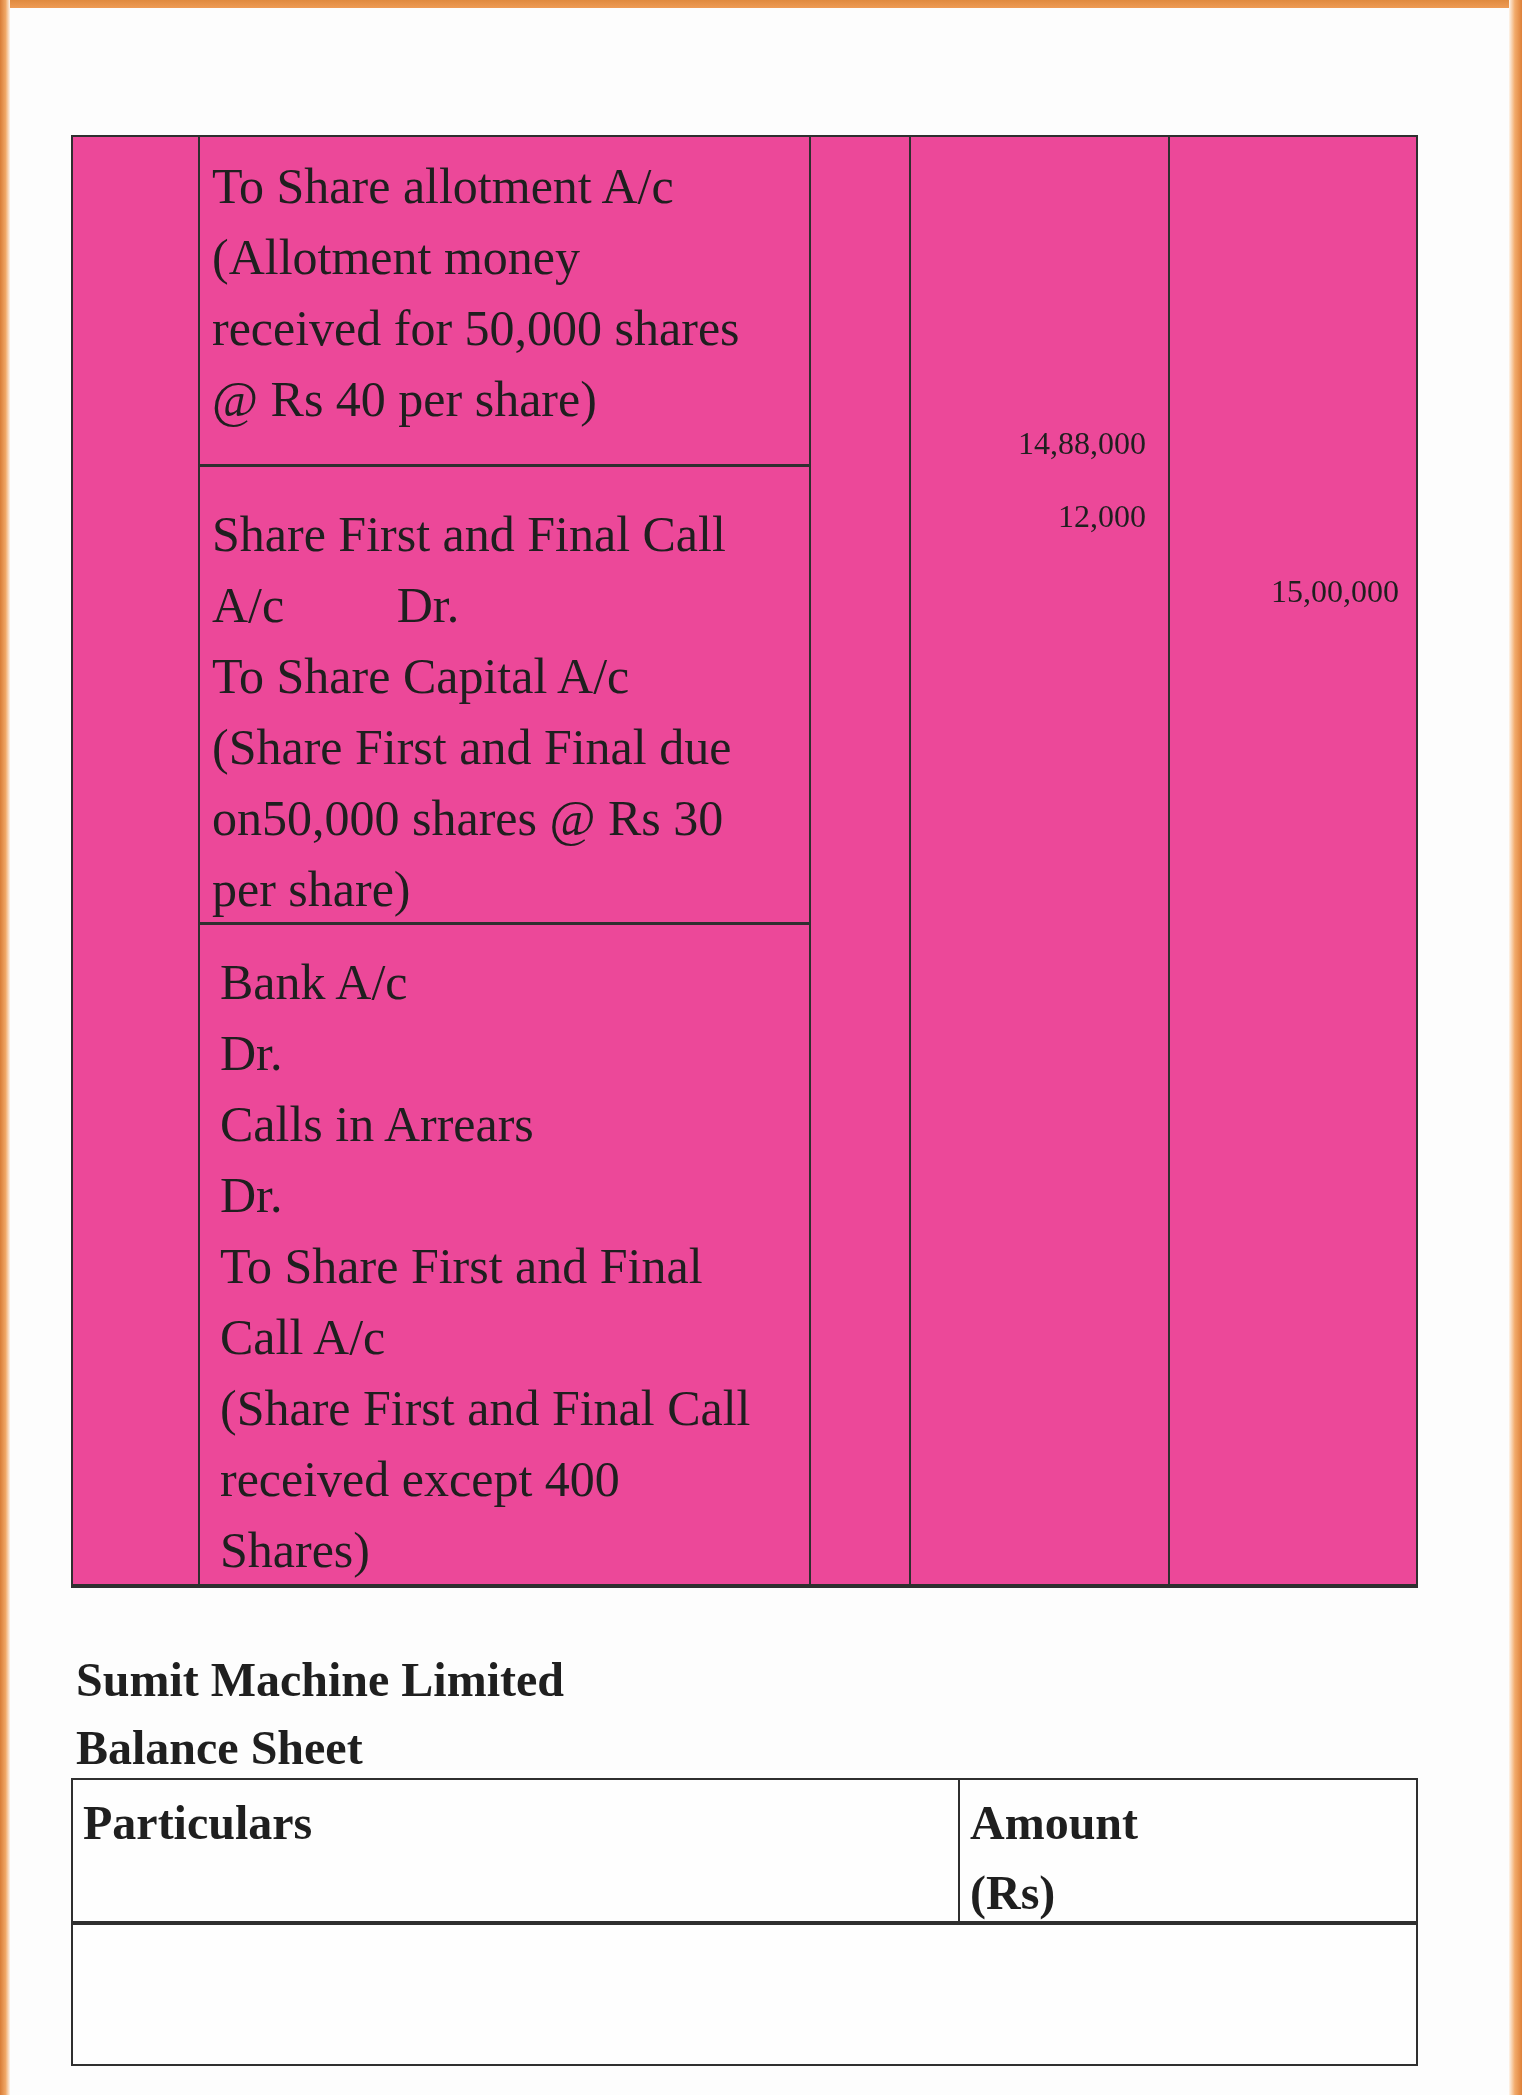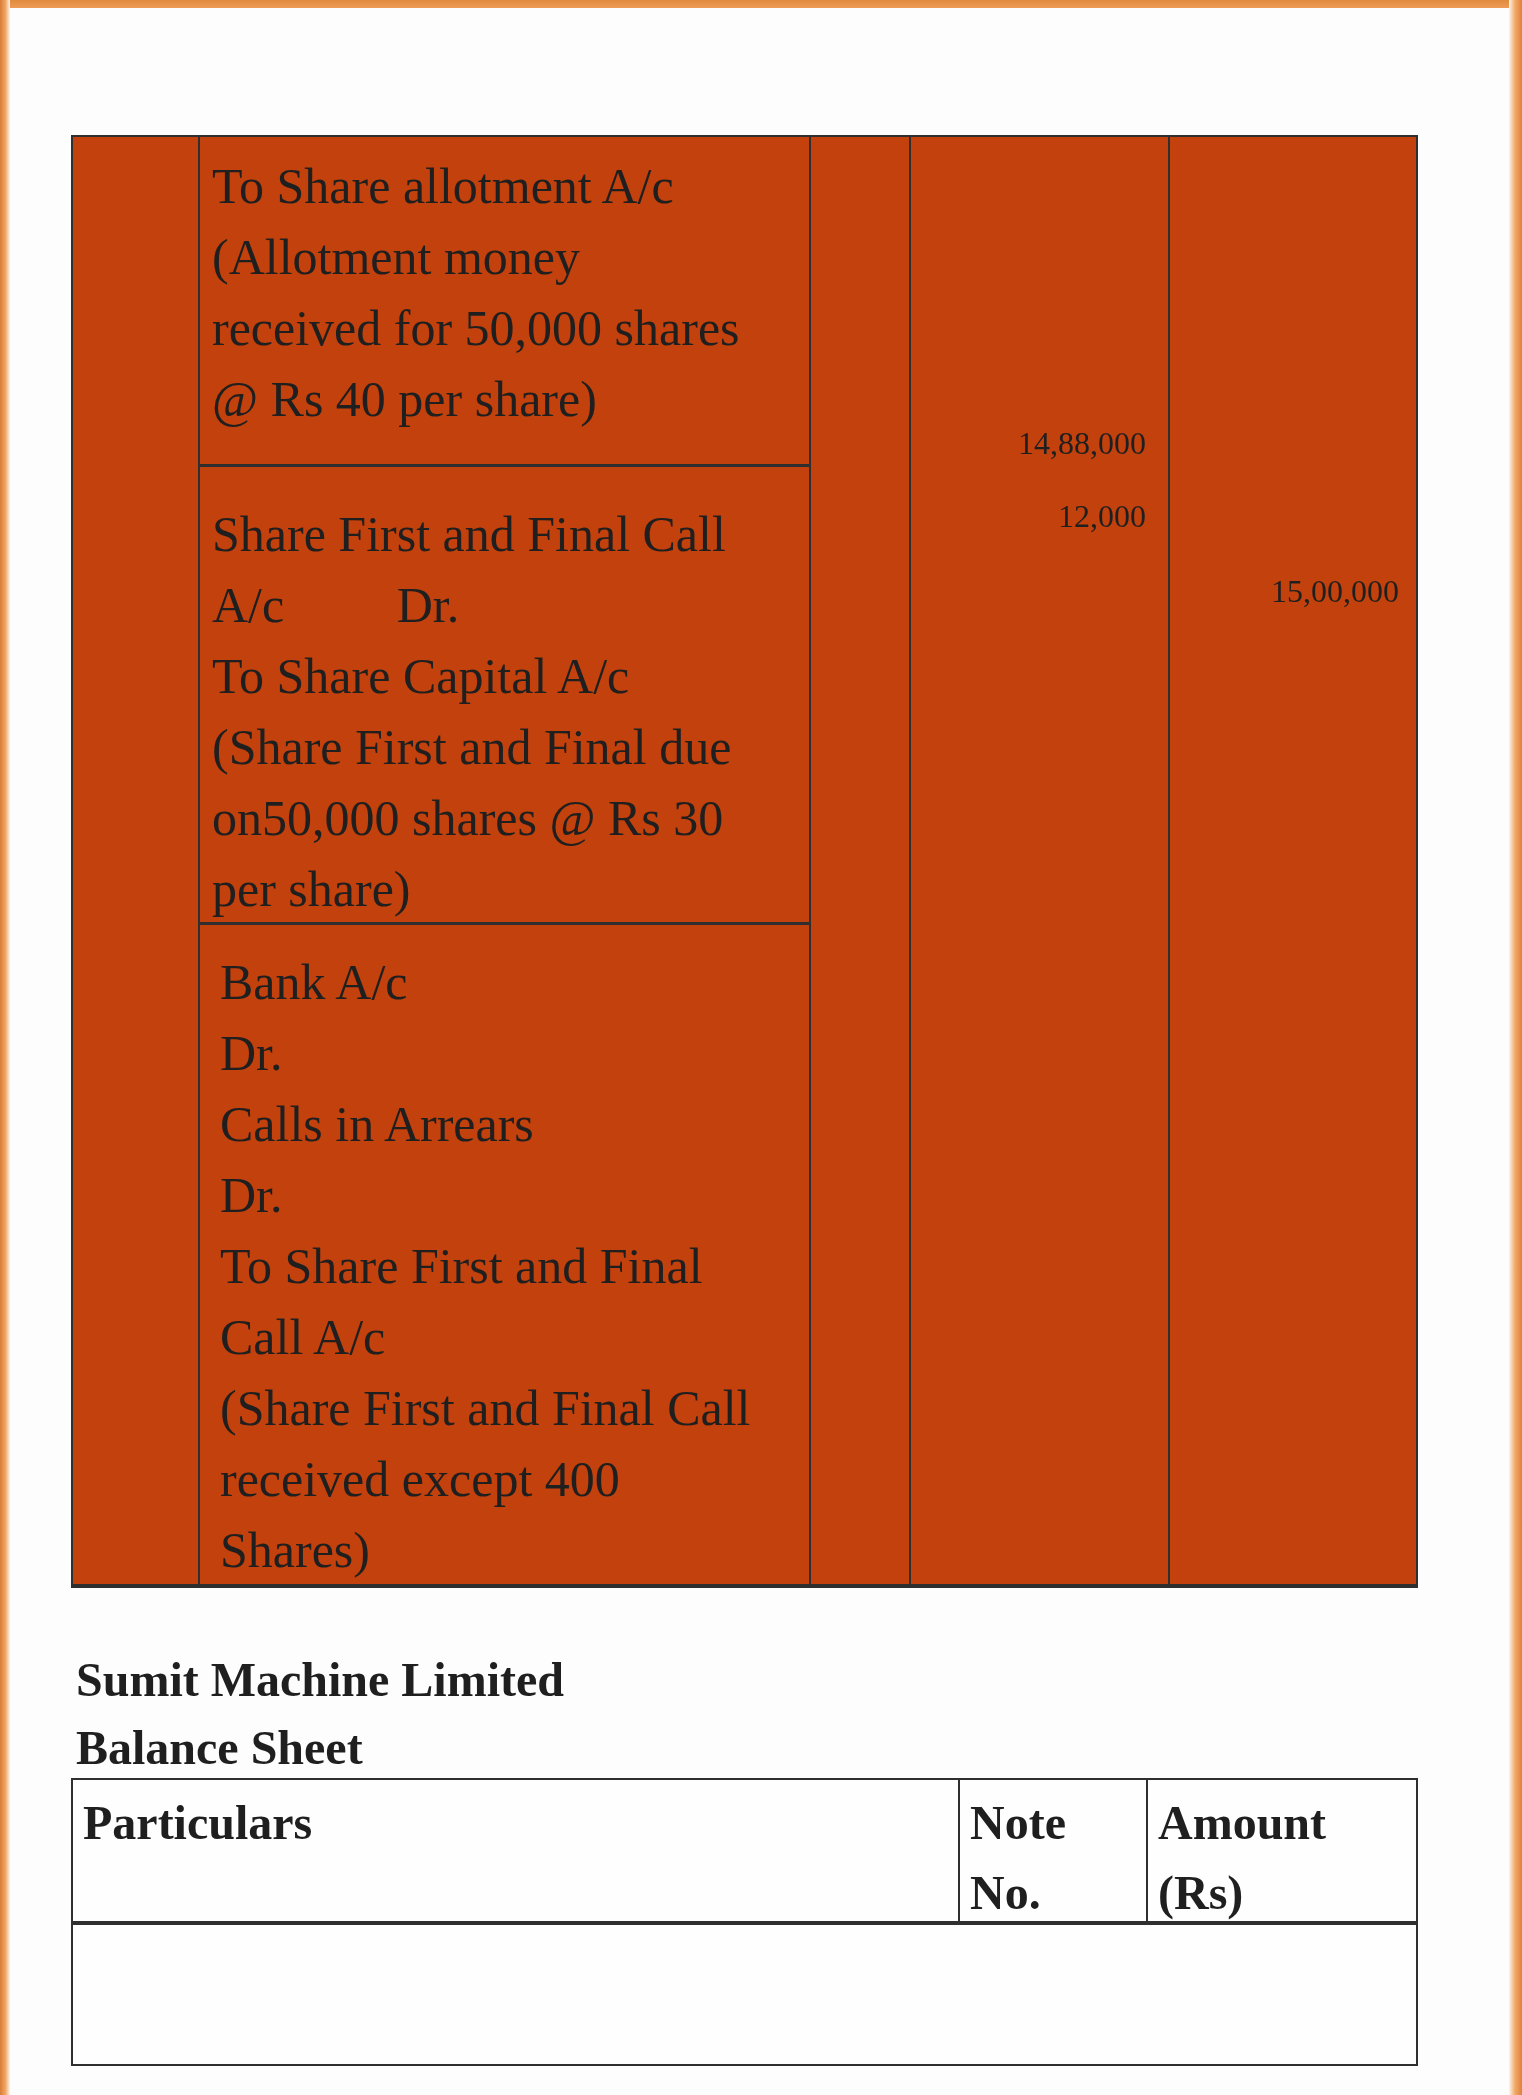--- a/index.html
+++ b/index.html
@@ -28,21 +28,21 @@
     background: linear-gradient(to right, #fdf4ea 0%, #f2ab6b 45%, #dd8038 100%);
   }
 
   
   .jtable {
     position: absolute; left: 71px; top: 135px;
     width: 1347px; height: 1453px;
     border: 2px solid #2f2f2f;
     border-bottom-width: 4px;
     display: flex;
-    background: #c2410c;
+    background: #ec4899;
   }
   .jcol { height: 100%; }
   .jcol-left   { width: 127px; border-right: 2px solid #2f2f2f; }
   .jcol-desc   { width: 611px; border-right: 2px solid #2f2f2f; display: flex; flex-direction: column; }
   .jcol-gap    { width: 100px; border-right: 2px solid #2f2f2f; }
   .jcol-debit  { width: 259px; border-right: 2px solid #2f2f2f; padding: 270px 22px 0 4px; text-align: right; }
   .jcol-credit { flex: 1; padding: 418px 17px 0 4px; text-align: right; }
 
   .jcell {
     font-size: 50px; line-height: 71px;
@@ -130,24 +130,20 @@
   <div class="bs-heading">
     <div>Sumit Machine Limited</div>
     <div>Balance Sheet</div>
   </div>
 
   <div class="bstable">
     <div class="bsrow bsrow-head">
       <div class="bscell bscell-part">
         <div class="bshead-text">Particulars</div>
       </div>
-      <div class="bscell bscell-note">
-        <div class="bshead-text">Note
-No.</div>
-      </div>
       <div class="bscell bscell-amt">
         <div class="bshead-text">Amount
 (Rs)</div>
       </div>
     </div>
 
   </div>
 
   <div class="frame-left"></div>
   <div class="frame-right"></div>

